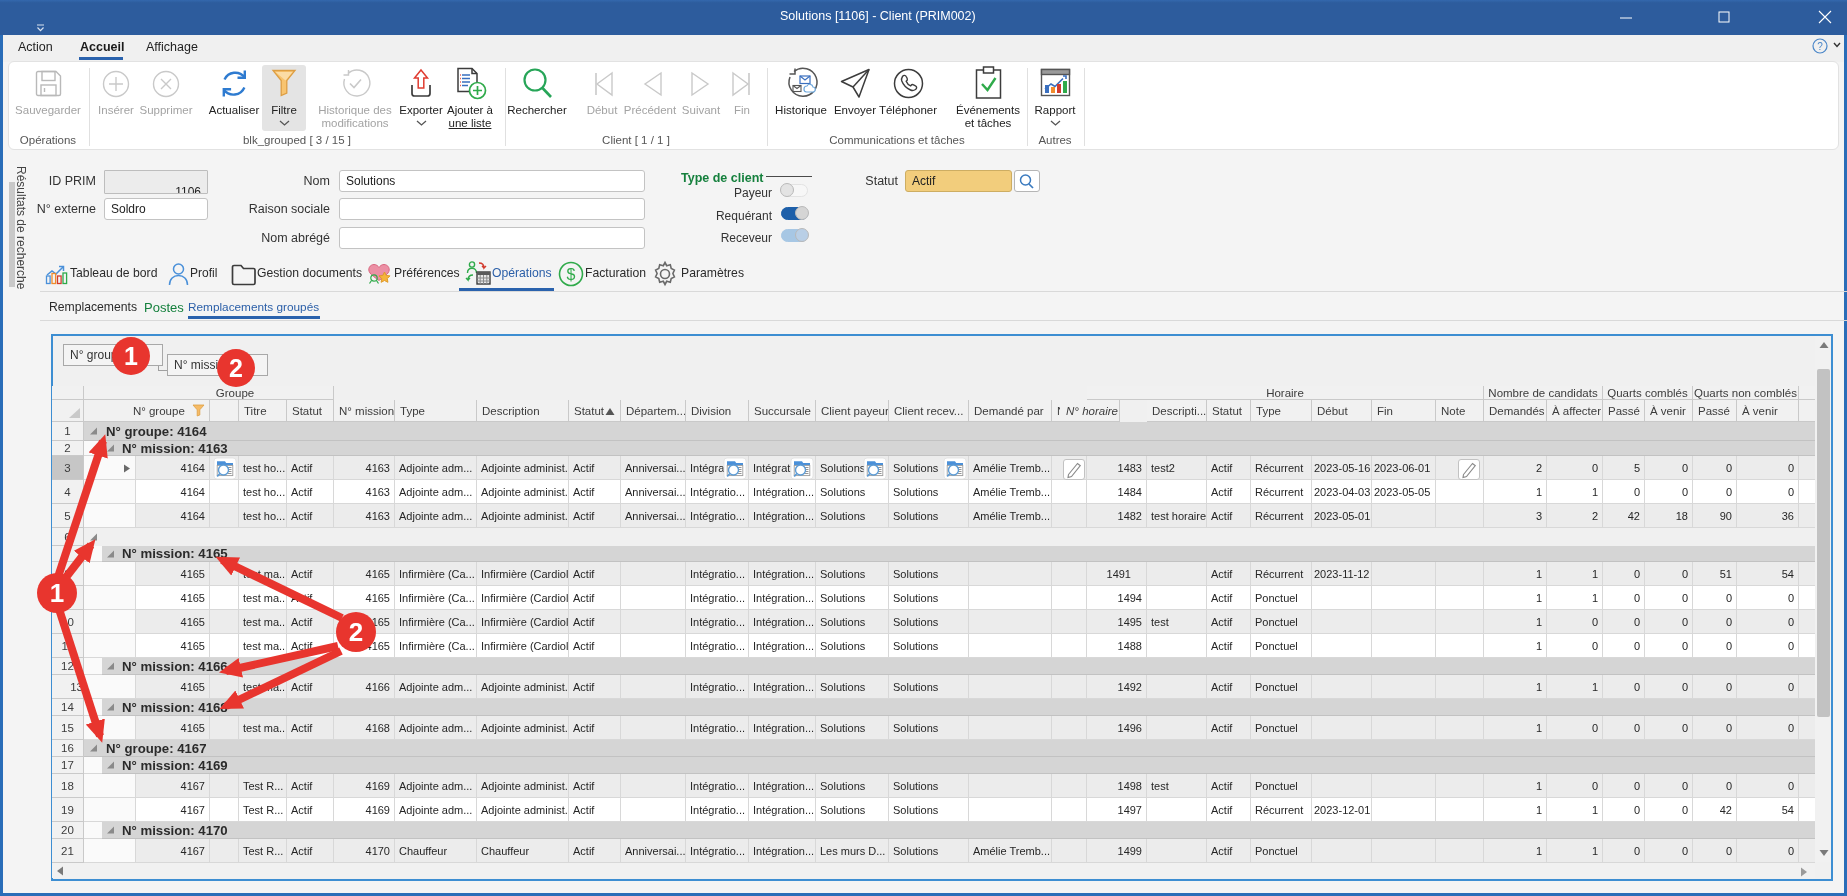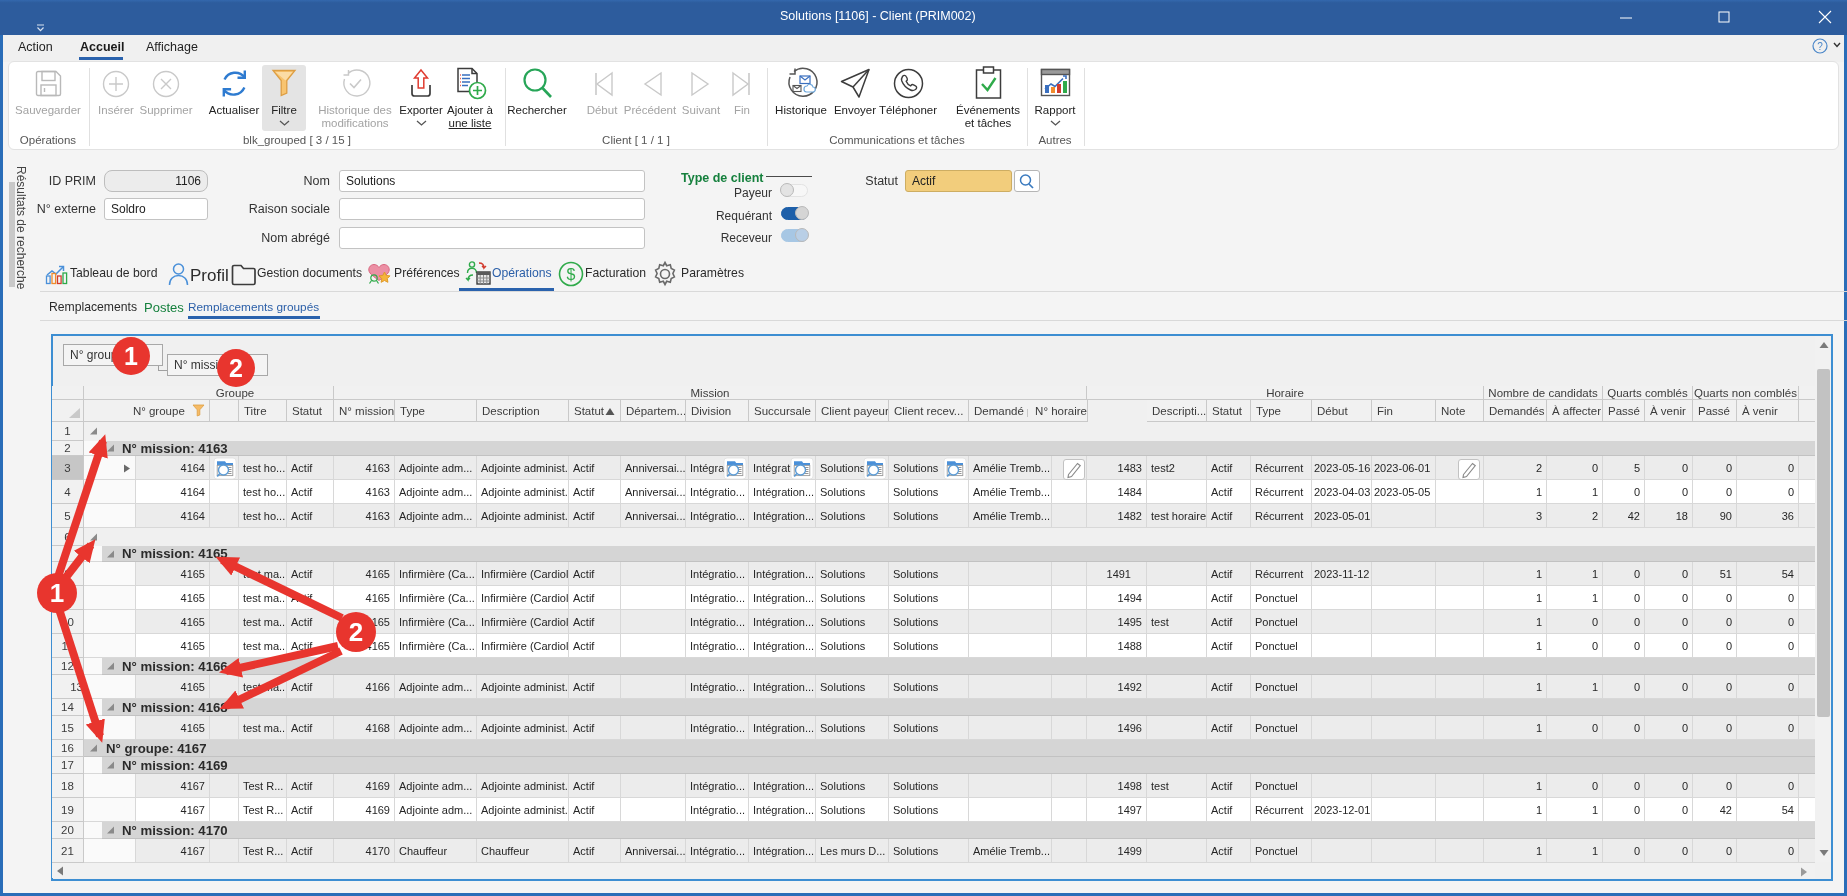--- a/index.html
+++ b/index.html
@@ -167,21 +167,21 @@
 <div style="left:905.0px;top:104px;width:300px;text-align:center;font-size:11.5px;color:#222;white-space:nowrap;">Rapport</div>
 <svg style="left:1050px;top:120px" width="11" height="7">
     <path d="M1 1 l4.5 4 4.5-4" stroke="#555" stroke-width="1.3" fill="none"></path>
   </svg>
 <div style="left:0px;top:35px;width:3px;height:861px;background:#2a6db8;"></div>
 <div style="left:1844px;top:35px;width:3px;height:861px;background:#2a6db8;"></div>
 <div style="left:0px;top:893px;width:1847px;height:3px;background:#2a6db8;"></div>
 <div style="left:9px;top:182px;width:6px;height:105px;background:#c9c9c9;"></div>
 <div style="left:14px;top:166px;width:14px;height:130px;writing-mode:vertical-rl;font-size:12px;color:#444;white-space:nowrap;">Résultats de recherche</div>
 <div style="left:-164px;top:174px;width:260px;text-align:right;font-size:12.5px;color:#333;white-space:nowrap;">ID PRIM</div>
-<div style="left:104px;top:170px;width:104px;height:22px;background:#ececec;border:1px solid #bdbdbd;border-radius:8px;font-size:12px;color:#222;line-height:20px;padding:0 6px;text-align:right;white-space:nowrap;overflow:hidden;">1106</div>
+<div style="left:104px;top:170px;width:104px;height:22px;background:#ececec;border:1px solid #bdbdbd;border-radius:1px;font-size:12px;color:#222;line-height:20px;padding:11px 6px;text-align:right;white-space:nowrap;overflow:hidden;">1106</div>
 <div style="left:-164px;top:202px;width:260px;text-align:right;font-size:12.5px;color:#333;white-space:nowrap;">N° externe</div>
 <div style="left:104px;top:198px;width:104px;height:22px;background:#fff;border:1px solid #c3c3c3;border-radius:3px;font-size:12px;color:#222;line-height:20px;padding:0 6px;text-align:left;white-space:nowrap;overflow:hidden;">Soldro</div>
 <div style="left:70px;top:174px;width:260px;text-align:right;font-size:12.5px;color:#333;white-space:nowrap;">Nom</div>
 <div style="left:339px;top:170px;width:306px;height:22px;background:#fff;border:1px solid #c3c3c3;border-radius:3px;font-size:12px;color:#222;line-height:20px;padding:0 6px;text-align:left;white-space:nowrap;overflow:hidden;">Solutions</div>
 <div style="left:70px;top:202px;width:260px;text-align:right;font-size:12.5px;color:#333;white-space:nowrap;">Raison sociale</div>
 <div style="left:339px;top:198px;width:306px;height:22px;background:#fff;border:1px solid #c3c3c3;border-radius:3px;font-size:12px;color:#222;line-height:20px;padding:0 6px;text-align:left;white-space:nowrap;overflow:hidden;"></div>
 <div style="left:70px;top:231px;width:260px;text-align:right;font-size:12.5px;color:#333;white-space:nowrap;">Nom abrégé</div>
 <div style="left:339px;top:227px;width:306px;height:22px;background:#fff;border:1px solid #c3c3c3;border-radius:3px;font-size:12px;color:#222;line-height:20px;padding:0 6px;text-align:left;white-space:nowrap;overflow:hidden;"></div>
 <div style="left:681px;top:171px;font-size:12.5px;color:#15803d;font-weight:bold;white-space:nowrap;">Type de client</div>
 <div style="left:766px;top:176px;width:46px;height:1px;background:#4a4a4a;"></div>
@@ -197,21 +197,21 @@
 <div style="left:638px;top:174px;width:260px;text-align:right;font-size:12.5px;color:#333;white-space:nowrap;">Statut</div>
 <div style="left:905px;top:170px;width:107px;height:22px;background:#f2cd7c;border:1px solid #cdad62;border-radius:3px;font-size:12px;color:#222;line-height:20px;padding:0 6px;text-align:left;white-space:nowrap;overflow:hidden;">Actif</div>
 <div style="left:1014px;top:170px;width:26px;height:22px;background:#fff;border:1px solid #b5b5b5;border-radius:3px;"></div>
 <svg style="left:1019px;top:174px" width="16" height="15">
     <circle cx="6.5" cy="6" r="5" fill="none" stroke="#3a7abf" stroke-width="1.5"></circle>
     <path d="M10 10 L14 14" stroke="#3a7abf" stroke-width="1.7"></path>
   </svg>
 <div style="left:40px;top:291px;width:1807px;height:1px;background:#d9d9d9;"></div>
 <div style="left:459px;top:288px;width:95px;height:3px;background:#2a62ad;"></div>
 <div style="left:70px;top:266px;font-size:12.2px;color:#2b2b2b;white-space:nowrap;">Tableau de bord</div>
-<div style="left:190px;top:266px;font-size:17px;color:#2b2b2b;white-space:nowrap;">Profil</div>
+<div style="left:190px;top:266px;font-size:12px;color:#2b2b2b;white-space:nowrap;">Profil</div>
 <div style="left:257px;top:266px;font-size:12.2px;color:#2b2b2b;white-space:nowrap;">Gestion documents</div>
 <div style="left:394px;top:266px;font-size:12.2px;color:#2b2b2b;white-space:nowrap;">Préférences</div>
 <div style="left:492px;top:266px;font-size:12.2px;color:#2b5fa8;white-space:nowrap;">Opérations</div>
 <div style="left:585px;top:266px;font-size:12.2px;color:#2b2b2b;white-space:nowrap;">Facturation</div>
 <div style="left:681px;top:266px;font-size:12.2px;color:#2b2b2b;white-space:nowrap;">Paramètres</div>
 <svg style="left:45px;top:263px" width="25" height="22" viewBox="0 0 25 22">
     <path d="M2 12 l5-4 4 3 7-7" fill="none" stroke="#4a90d9" stroke-width="1.5"></path>
     <path d="M14 3.5 h4.5 v4.5" fill="none" stroke="#4a90d9" stroke-width="1.5"></path>
     <rect x="1.5" y="13" width="3.6" height="7.5" fill="none" stroke="#4a90d9" stroke-width="1.3"></rect>
     <rect x="7" y="10.5" width="3.6" height="10" fill="none" stroke="#f08c2d" stroke-width="1.3"></rect>
@@ -255,21 +255,20 @@
 <div style="left:188px;top:300px;font-size:11.8px;color:#2b5fa8;white-space:nowrap;">Remplacements groupés</div>
 <div style="left:51px;top:334px;width:1782px;height:547px;background:#f0f0f0;border:2px solid #3d8ed2;"></div>
 <div style="left:63px;top:344px;width:100px;height:22px;background:#f4f4f4;border:1px solid #a8a8a8;font-size:12px;color:#333;line-height:20px;padding-left:6px;">N° groupe</div>
 <div style="left:158px;top:366px;width:1px;height:5px;background:#a0a0a0;"></div>
 <div style="left:158px;top:370px;width:9px;height:1px;background:#a0a0a0;"></div>
 <div style="left:167px;top:354px;width:101px;height:22px;background:#f4f4f4;border:1px solid #a8a8a8;font-size:12px;color:#333;line-height:20px;padding-left:6px;">N° mission</div>
 <div style="left:52px;top:386px;width:1763px;height:477px;">
     <div class="hcell" style="left:0px;top:0px;width:32px;height:14px;line-height:14px;background:#f1f1f1;text-align:left;padding-left:5px;"></div>
     <div class="hcell" style="left:32px;top:0px;width:250px;height:14px;line-height:14px;background:#f1f1f1;text-align:center;padding-left:0px;"></div>
     <div style="left:84px;top:0px;width:198px;height:14px;line-height:14px;text-align:center;font-size:11.5px;color:#3c3c3c;">Groupe</div>
-    <div class="hcell" style="left:282px;top:0px;width:753px;height:14px;line-height:14px;background:#f1f1f1;text-align:center;padding-left:0px;">Mission</div>
     <div class="hcell" style="left:1035px;top:0px;width:397px;height:14px;line-height:14px;background:#f1f1f1;text-align:center;padding-left:0px;">Horaire</div>
     <div class="hcell" style="left:1432px;top:0px;width:119px;height:14px;line-height:14px;background:#f1f1f1;text-align:center;padding-left:0px;">Nombre de candidats</div>
     <div class="hcell" style="left:1551px;top:0px;width:90px;height:14px;line-height:14px;background:#f1f1f1;text-align:center;padding-left:0px;">Quarts comblés</div>
     <div class="hcell" style="left:1641px;top:0px;width:106px;height:14px;line-height:14px;background:#f1f1f1;text-align:center;padding-left:0px;">Quarts non comblés</div>
     <div class="hcell" style="left:1747px;top:0px;width:16px;height:14px;line-height:14px;background:#f1f1f1;text-align:left;padding-left:5px;border-right:none;"></div>
     <div class="hcell" style="left:0px;top:14px;width:32px;height:22px;line-height:22px;background:#f1f1f1;text-align:left;padding-left:5px;"></div>
     <div class="hcell" style="left:32px;top:14px;width:126px;height:22px;line-height:22px;background:#f1f1f1;text-align:right;padding-right:8px;"><span style="position:relative;top:0">N° groupe</span> <svg style="position:relative;top:2px;left:4px;display:inline-block" width="13" height="13" viewBox="0 0 13 13">
         <path d="M1 1 h11 l-4.2 4.8 v5.2 l-2.6 1 v-6.2z" fill="#f6bb66" stroke="#dd9e43" stroke-width="0.8"></path>
       </svg></div>
     <div class="hcell" style="left:158px;top:14px;width:29px;height:22px;line-height:22px;background:#f1f1f1;text-align:left;padding-left:5px;"></div>
@@ -281,38 +280,39 @@
     <div class="hcell" style="left:517px;top:14px;width:52px;height:22px;line-height:22px;background:#f1f1f1;text-align:left;padding-left:5px;">Statut<svg style="position:absolute;right:5px;top:7px" width="10" height="9">
         <path d="M5 1 L9.5 8 H0.5 z" fill="#555"></path>
       </svg></div>
     <div class="hcell" style="left:569px;top:14px;width:65px;height:22px;line-height:22px;background:#f1f1f1;text-align:left;padding-left:5px;">Départem...</div>
     <div class="hcell" style="left:634px;top:14px;width:63px;height:22px;line-height:22px;background:#f1f1f1;text-align:left;padding-left:5px;">Division</div>
     <div class="hcell" style="left:697px;top:14px;width:67px;height:22px;line-height:22px;background:#f1f1f1;text-align:left;padding-left:5px;">Succursale</div>
     <div class="hcell" style="left:764px;top:14px;width:73px;height:22px;line-height:22px;background:#f1f1f1;text-align:left;padding-left:5px;">Client payeur</div>
     <div class="hcell" style="left:837px;top:14px;width:80px;height:22px;line-height:22px;background:#f1f1f1;text-align:left;padding-left:5px;">Client recev...</div>
     <div class="hcell" style="left:917px;top:14px;width:83px;height:22px;line-height:22px;background:#f1f1f1;text-align:left;padding-left:5px;">Demandé par</div>
     <div class="hcell" style="left:1000px;top:14px;width:35px;height:22px;line-height:22px;background:#f1f1f1;text-align:left;padding-left:5px;">Note</div>
-    <div class="hcell" style="left:976px;top:14px;width:60px;height:22px;line-height:22px;background:#f1f1f1;text-align:right;padding-left:5px;">N° horaire</div>
+    <div class="hcell" style="left:1008px;top:14px;width:60px;height:22px;line-height:22px;background:#f1f1f1;text-align:center;padding-left:5px;font-style:italic;">N° horaire</div>
     <div class="hcell" style="left:1095px;top:14px;width:60px;height:22px;line-height:22px;background:#f1f1f1;text-align:left;padding-left:5px;">Descripti...</div>
     <div class="hcell" style="left:1155px;top:14px;width:44px;height:22px;line-height:22px;background:#f1f1f1;text-align:left;padding-left:5px;">Statut</div>
     <div class="hcell" style="left:1199px;top:14px;width:61px;height:22px;line-height:22px;background:#f1f1f1;text-align:left;padding-left:5px;">Type</div>
     <div class="hcell" style="left:1260px;top:14px;width:60px;height:22px;line-height:22px;background:#f1f1f1;text-align:left;padding-left:5px;">Début</div>
     <div class="hcell" style="left:1320px;top:14px;width:64px;height:22px;line-height:22px;background:#f1f1f1;text-align:left;padding-left:5px;">Fin</div>
     <div class="hcell" style="left:1384px;top:14px;width:48px;height:22px;line-height:22px;background:#f1f1f1;text-align:left;padding-left:5px;">Note</div>
     <div class="hcell" style="left:1432px;top:14px;width:63px;height:22px;line-height:22px;background:#f1f1f1;text-align:left;padding-left:5px;">Demandés</div>
     <div class="hcell" style="left:1495px;top:14px;width:56px;height:22px;line-height:22px;background:#f1f1f1;text-align:left;padding-left:5px;">À affecter</div>
     <div class="hcell" style="left:1551px;top:14px;width:42px;height:22px;line-height:22px;background:#f1f1f1;text-align:left;padding-left:5px;">Passé</div>
     <div class="hcell" style="left:1593px;top:14px;width:48px;height:22px;line-height:22px;background:#f1f1f1;text-align:left;padding-left:5px;">À venir</div>
     <div class="hcell" style="left:1641px;top:14px;width:44px;height:22px;line-height:22px;background:#f1f1f1;text-align:left;padding-left:5px;">Passé</div>
     <div class="hcell" style="left:1685px;top:14px;width:62px;height:22px;line-height:22px;background:#f1f1f1;text-align:left;padding-left:5px;">À venir</div>
     <div class="hcell" style="left:1747px;top:14px;width:16px;height:22px;line-height:22px;background:#f1f1f1;text-align:left;padding-left:5px;border-right:none;"></div>
     <svg style="left:16px;top:21px" width="13" height="12">
       <path d="M12 1 V11 H1 z" fill="#c9c9c9"></path>
     </svg>
     <div class="hcell" style="left:0px;top:36px;width:32px;height:19px;line-height:19px;background:#f1f1f1;text-align:center;padding-left:0px;">1</div>
+    <div style="left:32px;top:36px;width:1731px;height:19px;line-height:19px;background:#d5d5d5;border-bottom:1px solid #c2c2c2;font-size:13.2px;font-weight:bold;color:#2b2b2b;padding-left:22px;white-space:nowrap;">N° groupe: 4164</div>
     <svg style="left:37px;top:41px" width="9" height="8">
       <path d="M8 0.5 V7.5 H1 z" fill="#8a8a8a"></path>
     </svg>
     <div class="hcell" style="left:0px;top:55px;width:32px;height:15px;line-height:15px;background:#f1f1f1;text-align:center;padding-left:0px;">2</div>
     <div style="left:32px;top:55px;width:18px;height:15px;background:#fafafa;border-bottom:1px solid #d8d8d8;"></div>
     <div style="left:50px;top:55px;width:1713px;height:15px;line-height:15px;background:#d5d5d5;border-bottom:1px solid #c2c2c2;font-size:13.2px;font-weight:bold;color:#2b2b2b;padding-left:20px;white-space:nowrap;">N° mission: 4163</div>
     <svg style="left:54px;top:58px" width="9" height="8">
       <path d="M8 0.5 V7.5 H1 z" fill="#8a8a8a"></path>
     </svg>
     <div class="hcell" style="left:0px;top:70px;width:32px;height:24px;line-height:24px;background:#c6c6c6;text-align:center;padding-left:0px;">3</div>

